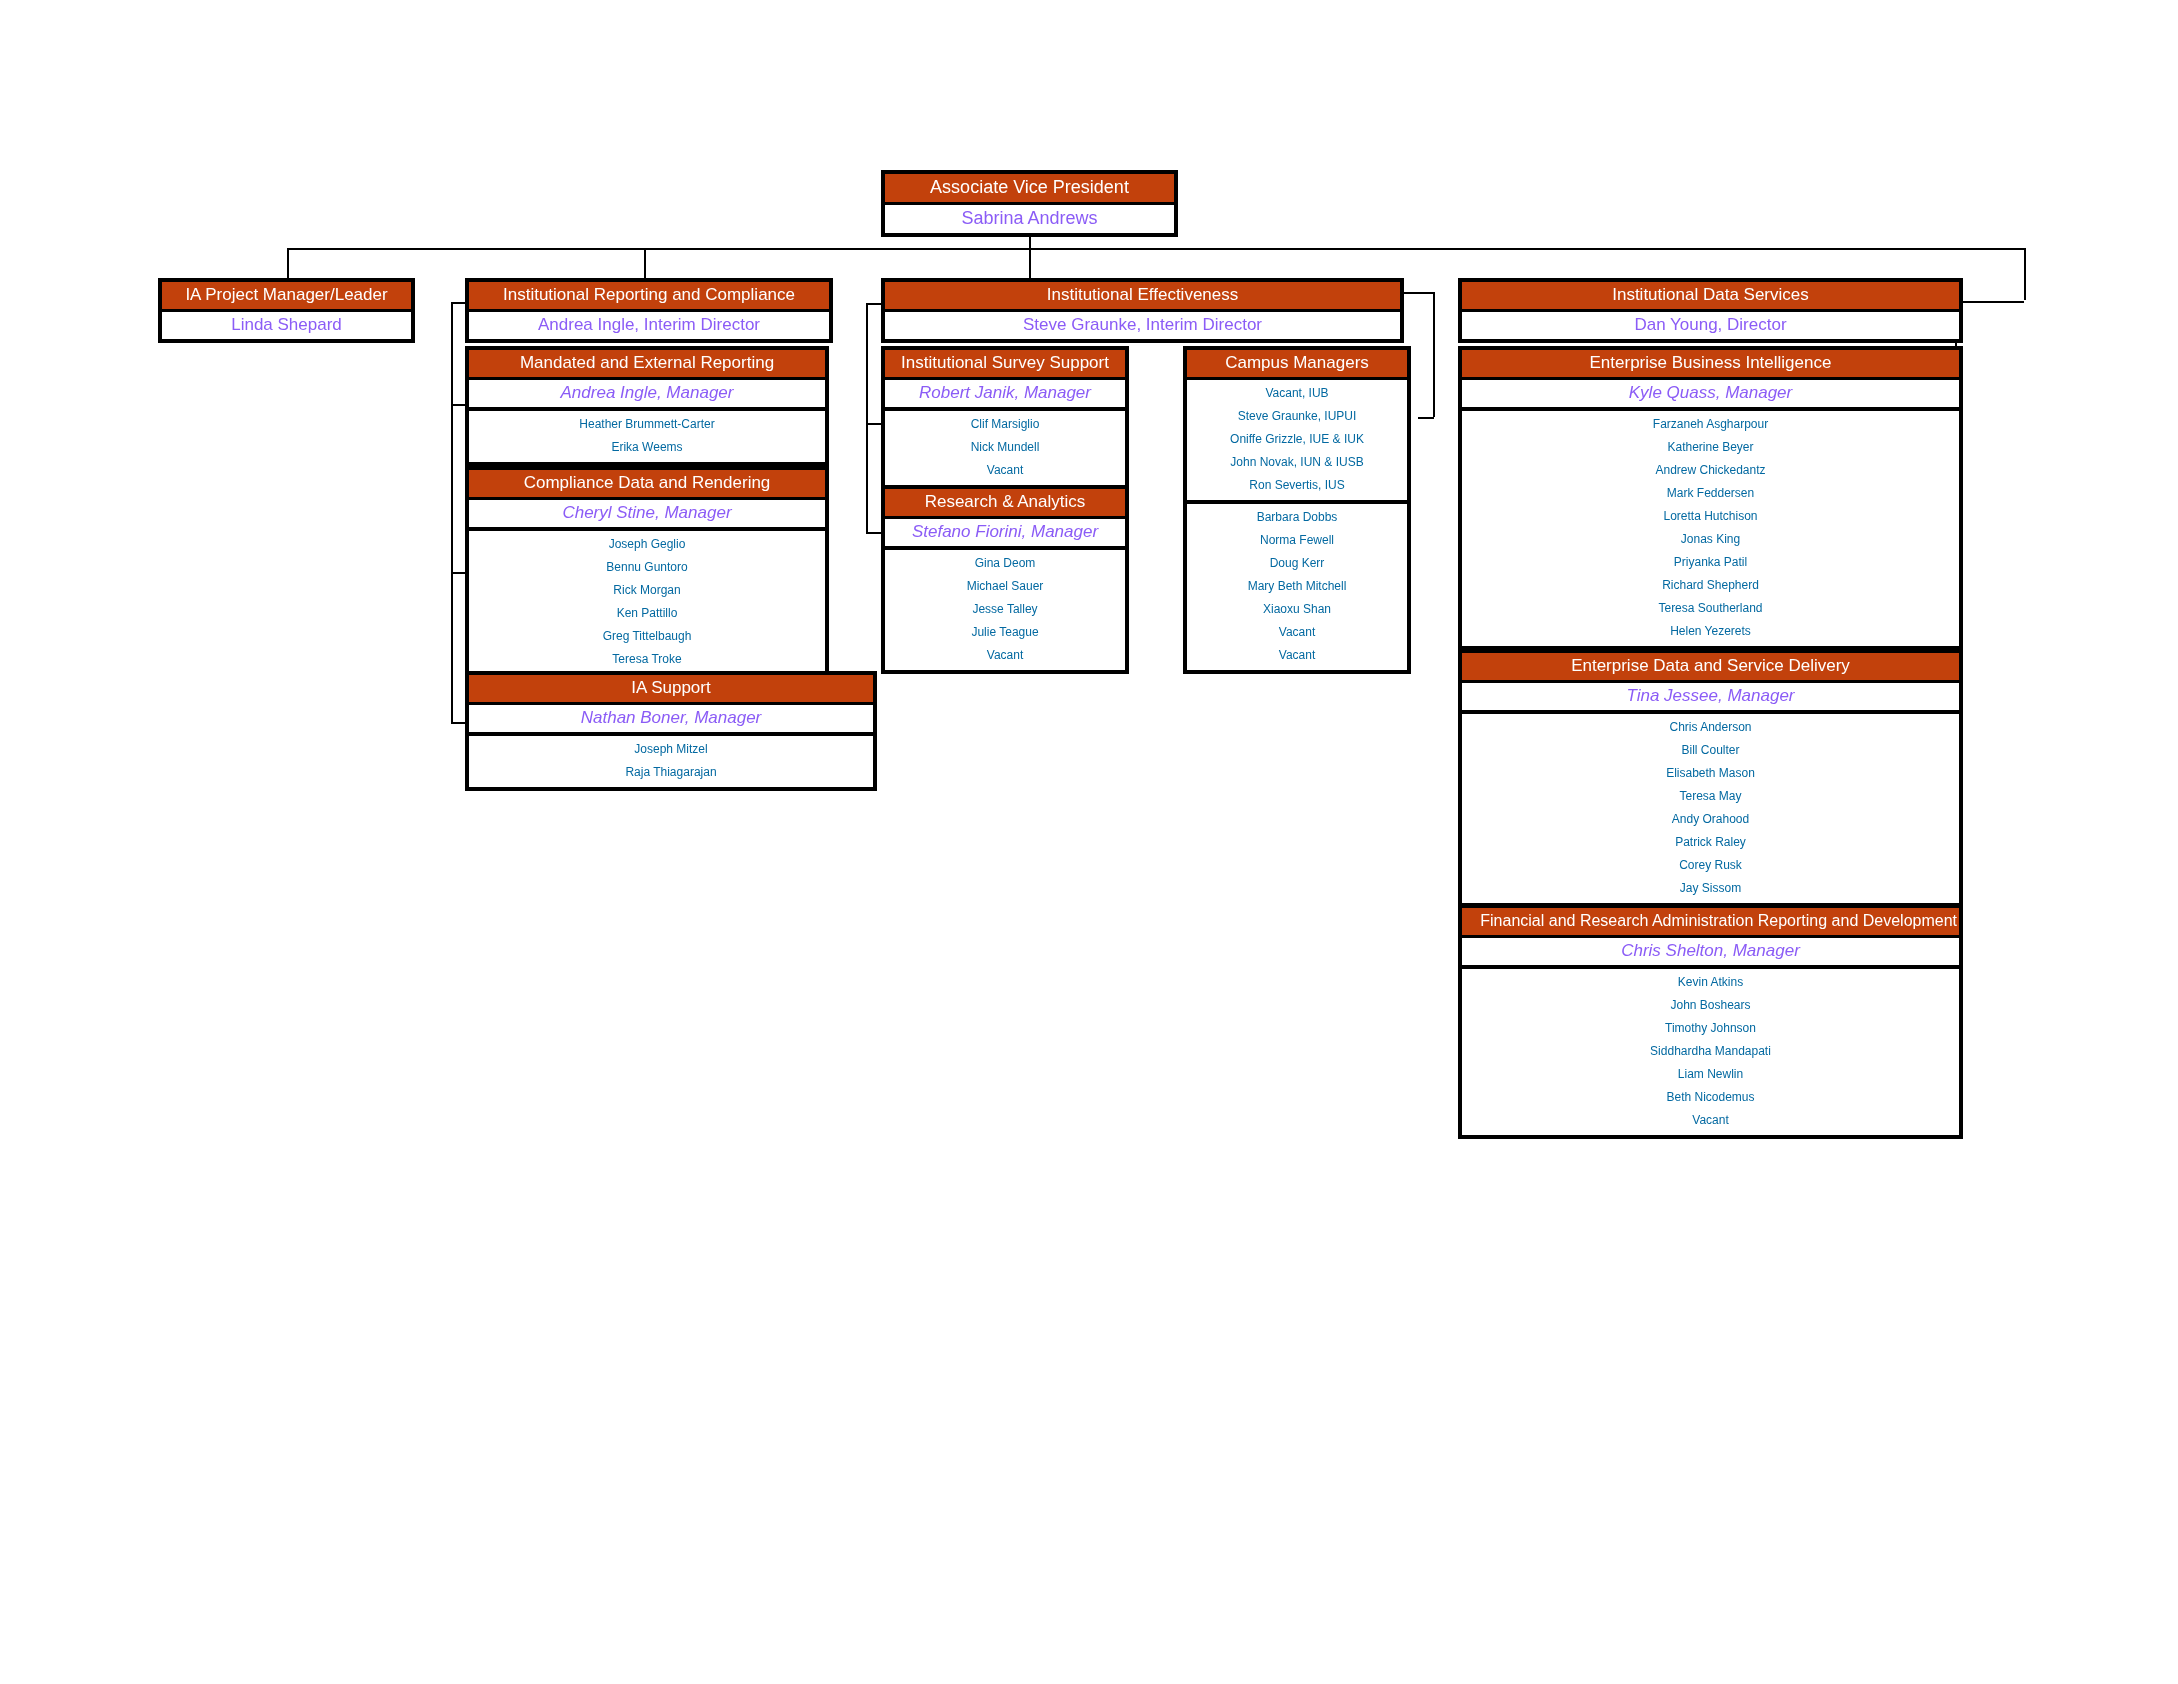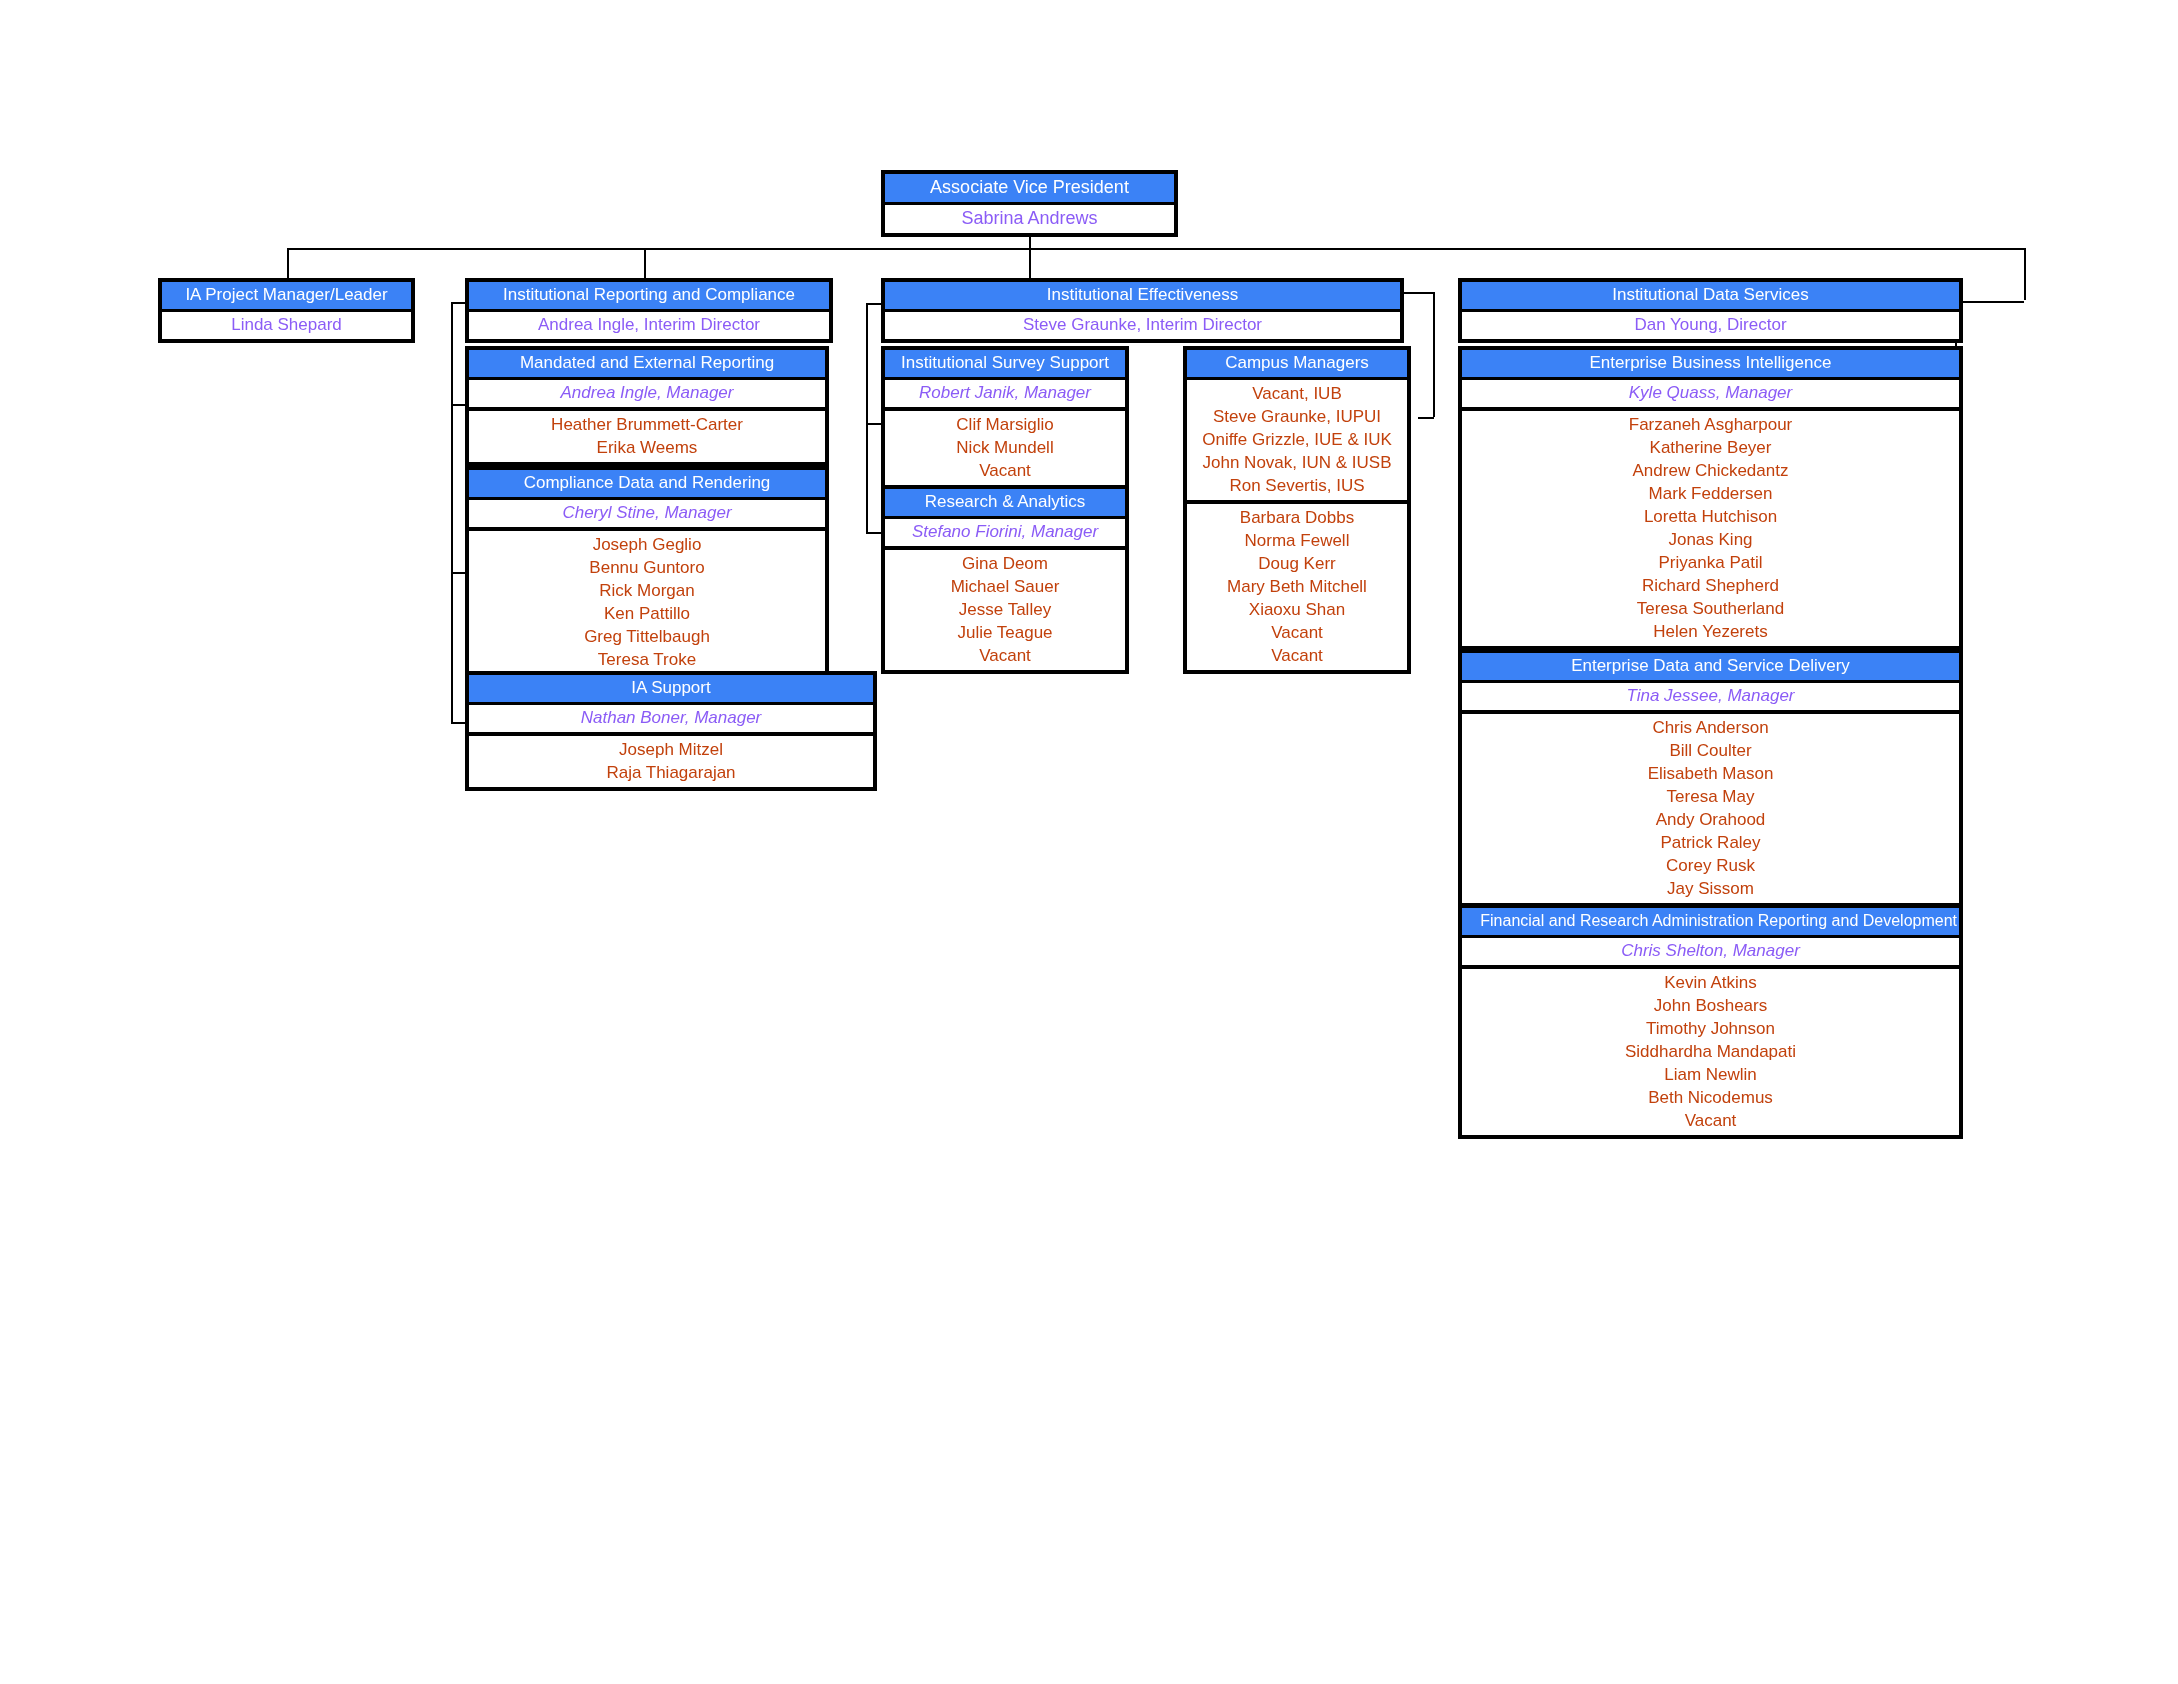--- a/index.html
+++ b/index.html
@@ -22,21 +22,21 @@
 
   
   .node {
     position: absolute;
     box-sizing: border-box;
     border: 4px solid #000000;
     background: #ffffff;
     z-index: 5;
   }
   .node .hdr {
-    background: #3b82f6;
+    background: #c2410c;
     color: #ffffff;
     text-align: center;
     font-size: 17px;
     line-height: 24px;
     padding: 1px 2px 2px 2px;
     white-space: nowrap;
     overflow: hidden;
     border-bottom: 3px solid #000000;
   }
   .node .lead {
@@ -52,25 +52,25 @@
   .node .lead.sep {
     border-bottom: 4px solid #000000;
     font-style: italic;
   }
   .node .members {
     background: #ffffff;
     padding: 2px 2px 3px 2px;
   }
   .node .member {
     text-align: center;
-    font-size: 17px;
+    font-size: 12px;
     line-height: 23px;
     white-space: nowrap;
     overflow: hidden;
-    color: #c2410c;
+    color: #0369a1;
   }
 
   
   .node.root .hdr { font-size: 18px; line-height: 25px; }
   .node.root .lead { font-size: 18px; line-height: 25px; }
 
   
   .ln {
     position: absolute;
     background: #000000;

